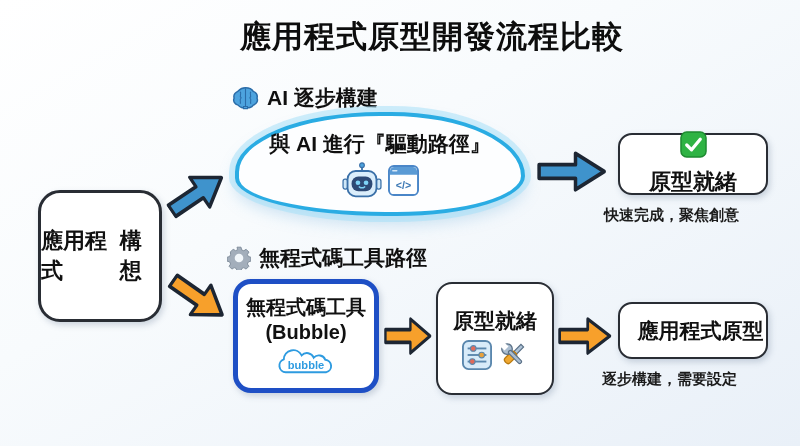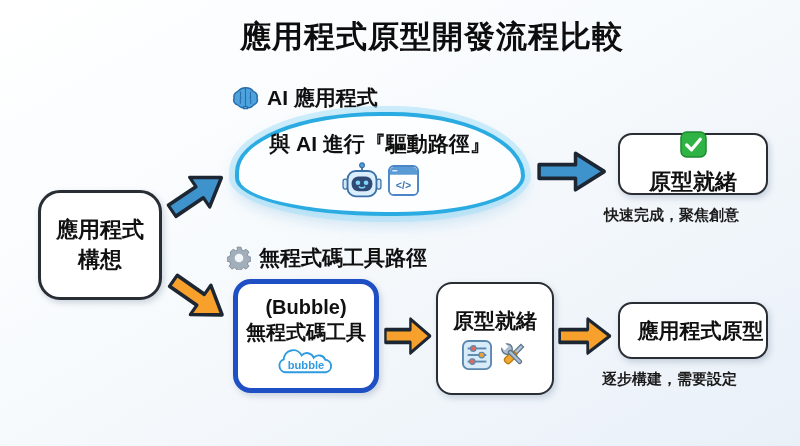--- a/index.html
+++ b/index.html
@@ -11,22 +11,22 @@
   }
   .title {
     position:absolute; top:16px; left:0; width:800px; text-align:center;
     font-size:31px; font-weight:900; color:#0d0d0d; letter-spacing:1px;margin-left:32px;
   }
   .card {
     position:absolute; background:#ffffff; border:3px solid #292d34;
     box-shadow:2px 3px 6px rgba(90,110,140,.28);
     display:flex; align-items:center; justify-content:center;flex-direction:column;
   }
-  .idea-box { left:38px; top:190px; width:124px; height:110px; border-radius:22px;
-              flex-direction:column; font-size:22px; font-weight:800; color:#111; line-height:1.35; text-align:left; }
+  .idea-box { left:38px; top:190px; width:124px; height:132px; border-radius:22px;
+              flex-direction:row; font-size:22px; font-weight:800; color:#111; line-height:1.35; text-align:left; }
   .path-label { position:absolute; display:flex; align-items:center; gap:8px;
                 font-size:21px; font-weight:800; color:#101010; }
   .ai-label { left:232px; top:84px; }
   .nocode-label { left:227px; top:244px; }
   .cloud {
     position:absolute; left:235px; top:112px; width:290px; height:104px;
     background:#fdfeff; border:4px solid #2aace3;
     border-radius:52% 48% 46% 54% / 60% 64% 40% 38%;
     box-shadow:0 0 0 6px rgba(168,224,248,.55), 0 8px 16px rgba(110,175,220,.35);
     display:flex; flex-direction:column; align-items:center; justify-content:center; gap:4px;
@@ -69,21 +69,21 @@
   <div class="path-label ai-label">
     <span class="ico">
       <svg width="27" height="25" viewBox="0 0 40 36">
         <path d="M20 2 C13 2 10.5 5.5 8.5 7.5 C4.5 9.5 2 13.5 3.2 17.5 C1 21.5 4 26.5 9 27.8 C11.5 31 16.5 32.8 20 30.8 C24.5 32.8 29.5 31 31.5 27.8 C36.5 26 39 21.5 37 17.5 C38.2 13.5 36 9.5 31.5 7.5 C29.5 4 25.5 2 20 2 Z" fill="#4da3de" stroke="#2a6ca8" stroke-width="2.2" stroke-linejoin="round"></path>
         <path d="M20 3 L20 30" stroke="#2a6ca8" stroke-width="1.6" fill="none"></path>
         <path d="M12 8 C15 11 10 14 13.5 17 C10 20 14 23 12 26" stroke="#2a6ca8" stroke-width="1.6" fill="none"></path>
         <path d="M28 8 C25 11 30 14 26.5 17 C30 20 26 23 28 26" stroke="#2a6ca8" stroke-width="1.6" fill="none"></path>
         <path d="M17 33 h6 v-3 h-6 z" fill="#4da3de" stroke="#2a6ca8" stroke-width="1.5"></path>
       </svg>
     </span>
-    <span>AI 應用程式</span>
+    <span>AI 逐步構建</span>
   </div>
 
   <div class="cloud">
     <div class="cloud-text">與 AI 進行『驅動路徑』</div>
     <div class="icon-row">
       <span class="ico">
         <svg width="40" height="37" viewBox="0 0 44 41">
           <line x1="22" y1="9" x2="22" y2="4" stroke="#3a70a8" stroke-width="2"></line>
           <circle cx="22" cy="3.5" r="2.6" fill="#4da3de" stroke="#3a70a8" stroke-width="1.3"></circle>
           <rect x="1" y="19" width="5" height="11" rx="2.2" fill="#cfe7f7" stroke="#3a70a8" stroke-width="1.4"></rect>
@@ -110,22 +110,22 @@
     <span class="ico">
       <svg width="24" height="24" viewBox="0 0 24 24">
         <path fill="#a3aebb" stroke="#828f9d" stroke-width="1" d="M10 1.2 h4 l.6 2.6 2.2 1 2.3-1.5 2.8 2.8-1.5 2.3 1 2.2 2.4.6 v4 l-2.4.6-1 2.2 1.5 2.3-2.8 2.8-2.3-1.5-2.2 1-.6 2.4 h-4 l-.6-2.4-2.2-1-2.3 1.5-2.8-2.8 1.5-2.3-1-2.2-2.4-.6 v-4 l2.4-.6 1-2.2L3.4 6 6.2 3.2l2.3 1.5 2.2-1z"></path>
         <circle cx="12" cy="12" r="4.3" fill="#f2f7fb"></circle>
       </svg>
     </span>
     <span>無程式碼工具路徑</span>
   </div>
 
   <div class="card bubble-box">
+    <span>無程式碼工具</span>
     <span>(Bubble)</span>
-    <span>無程式碼工具</span>
     <span class="ico" style="margin-top:3px;text-align:center;">
       <svg width="68" height="29" viewBox="0 0 70 30">
         <path d="M14 25 a6.8 6.8 0 0 1 -2 -13.2 a9.8 9.8 0 0 1 18.5 -4.2 a7.6 7.6 0 0 1 12.5 2.4 a7.2 7.2 0 0 1 12 2.2 a6.5 6.5 0 0 1 1 12.8 Z" fill="#ffffff" stroke="#2e9be0" stroke-width="2"></path>
         <text x="35" y="21.5" text-anchor="middle" font-size="11.5" font-weight="bold" fill="#2e9be0" font-family="Liberation Sans, sans-serif">bubble</text>
       </svg>
     </span>
   </div>
 
   <div class="card manual-box">
     <span>原型就緒</span>

